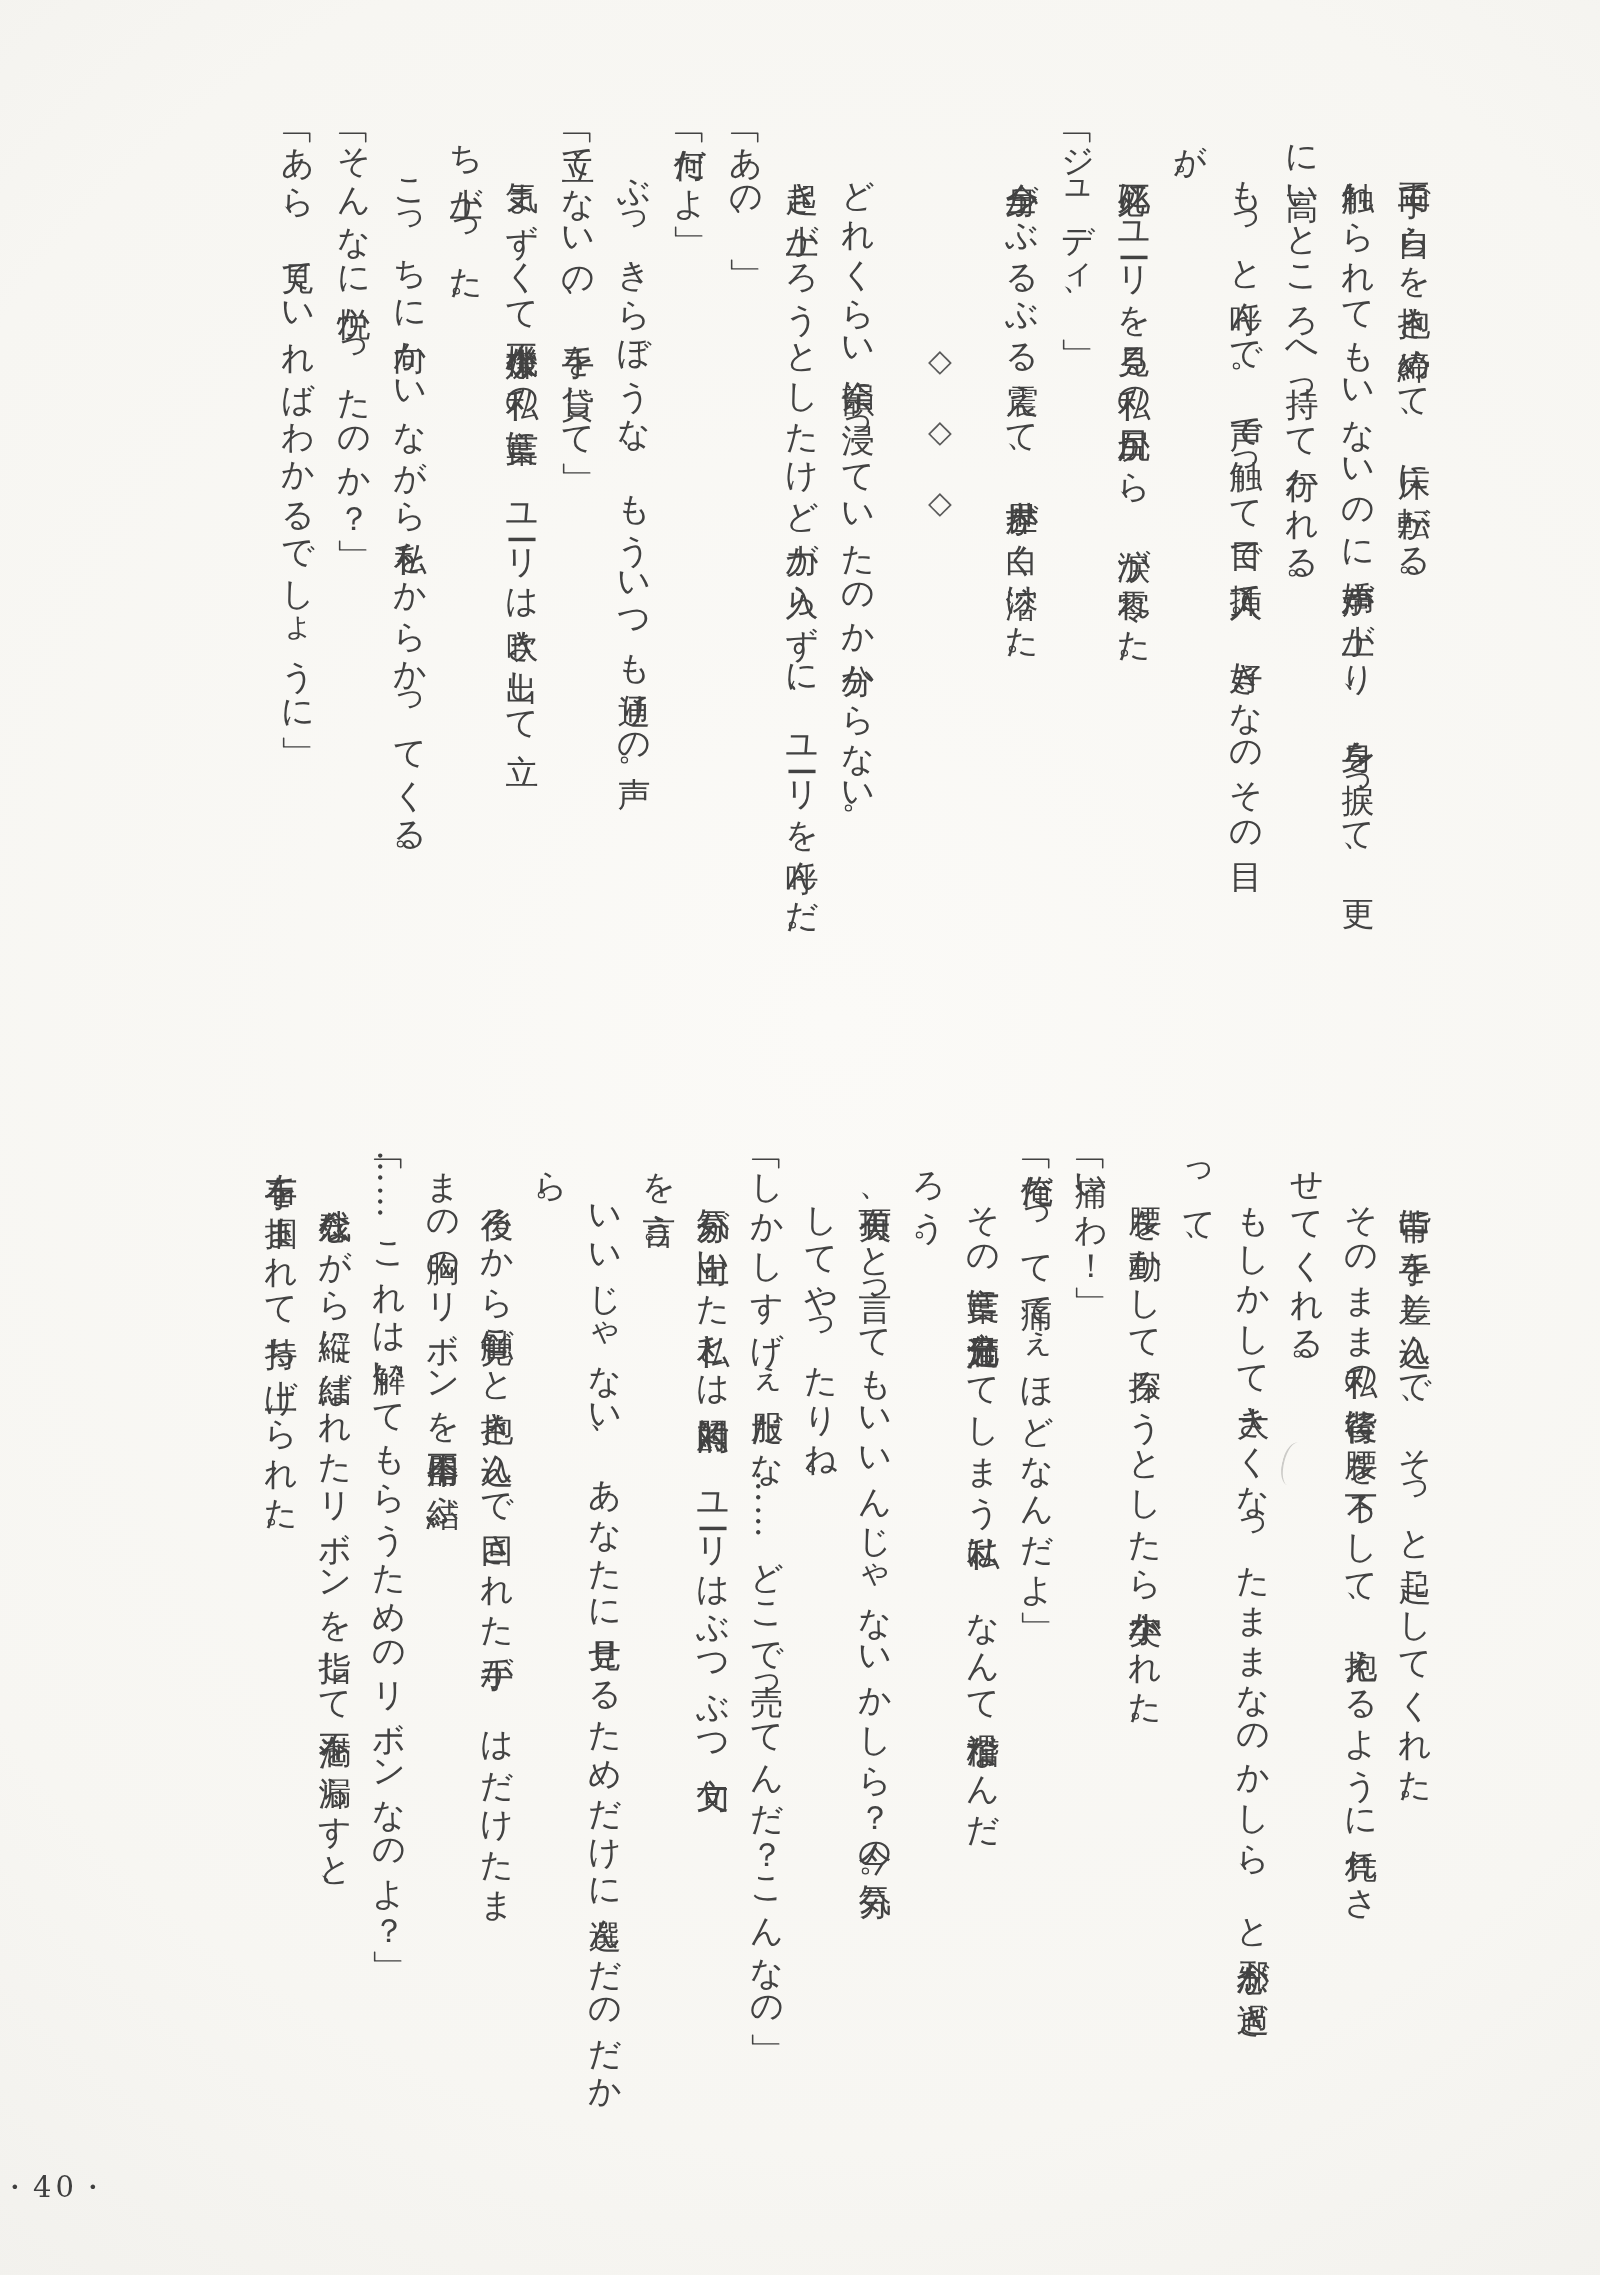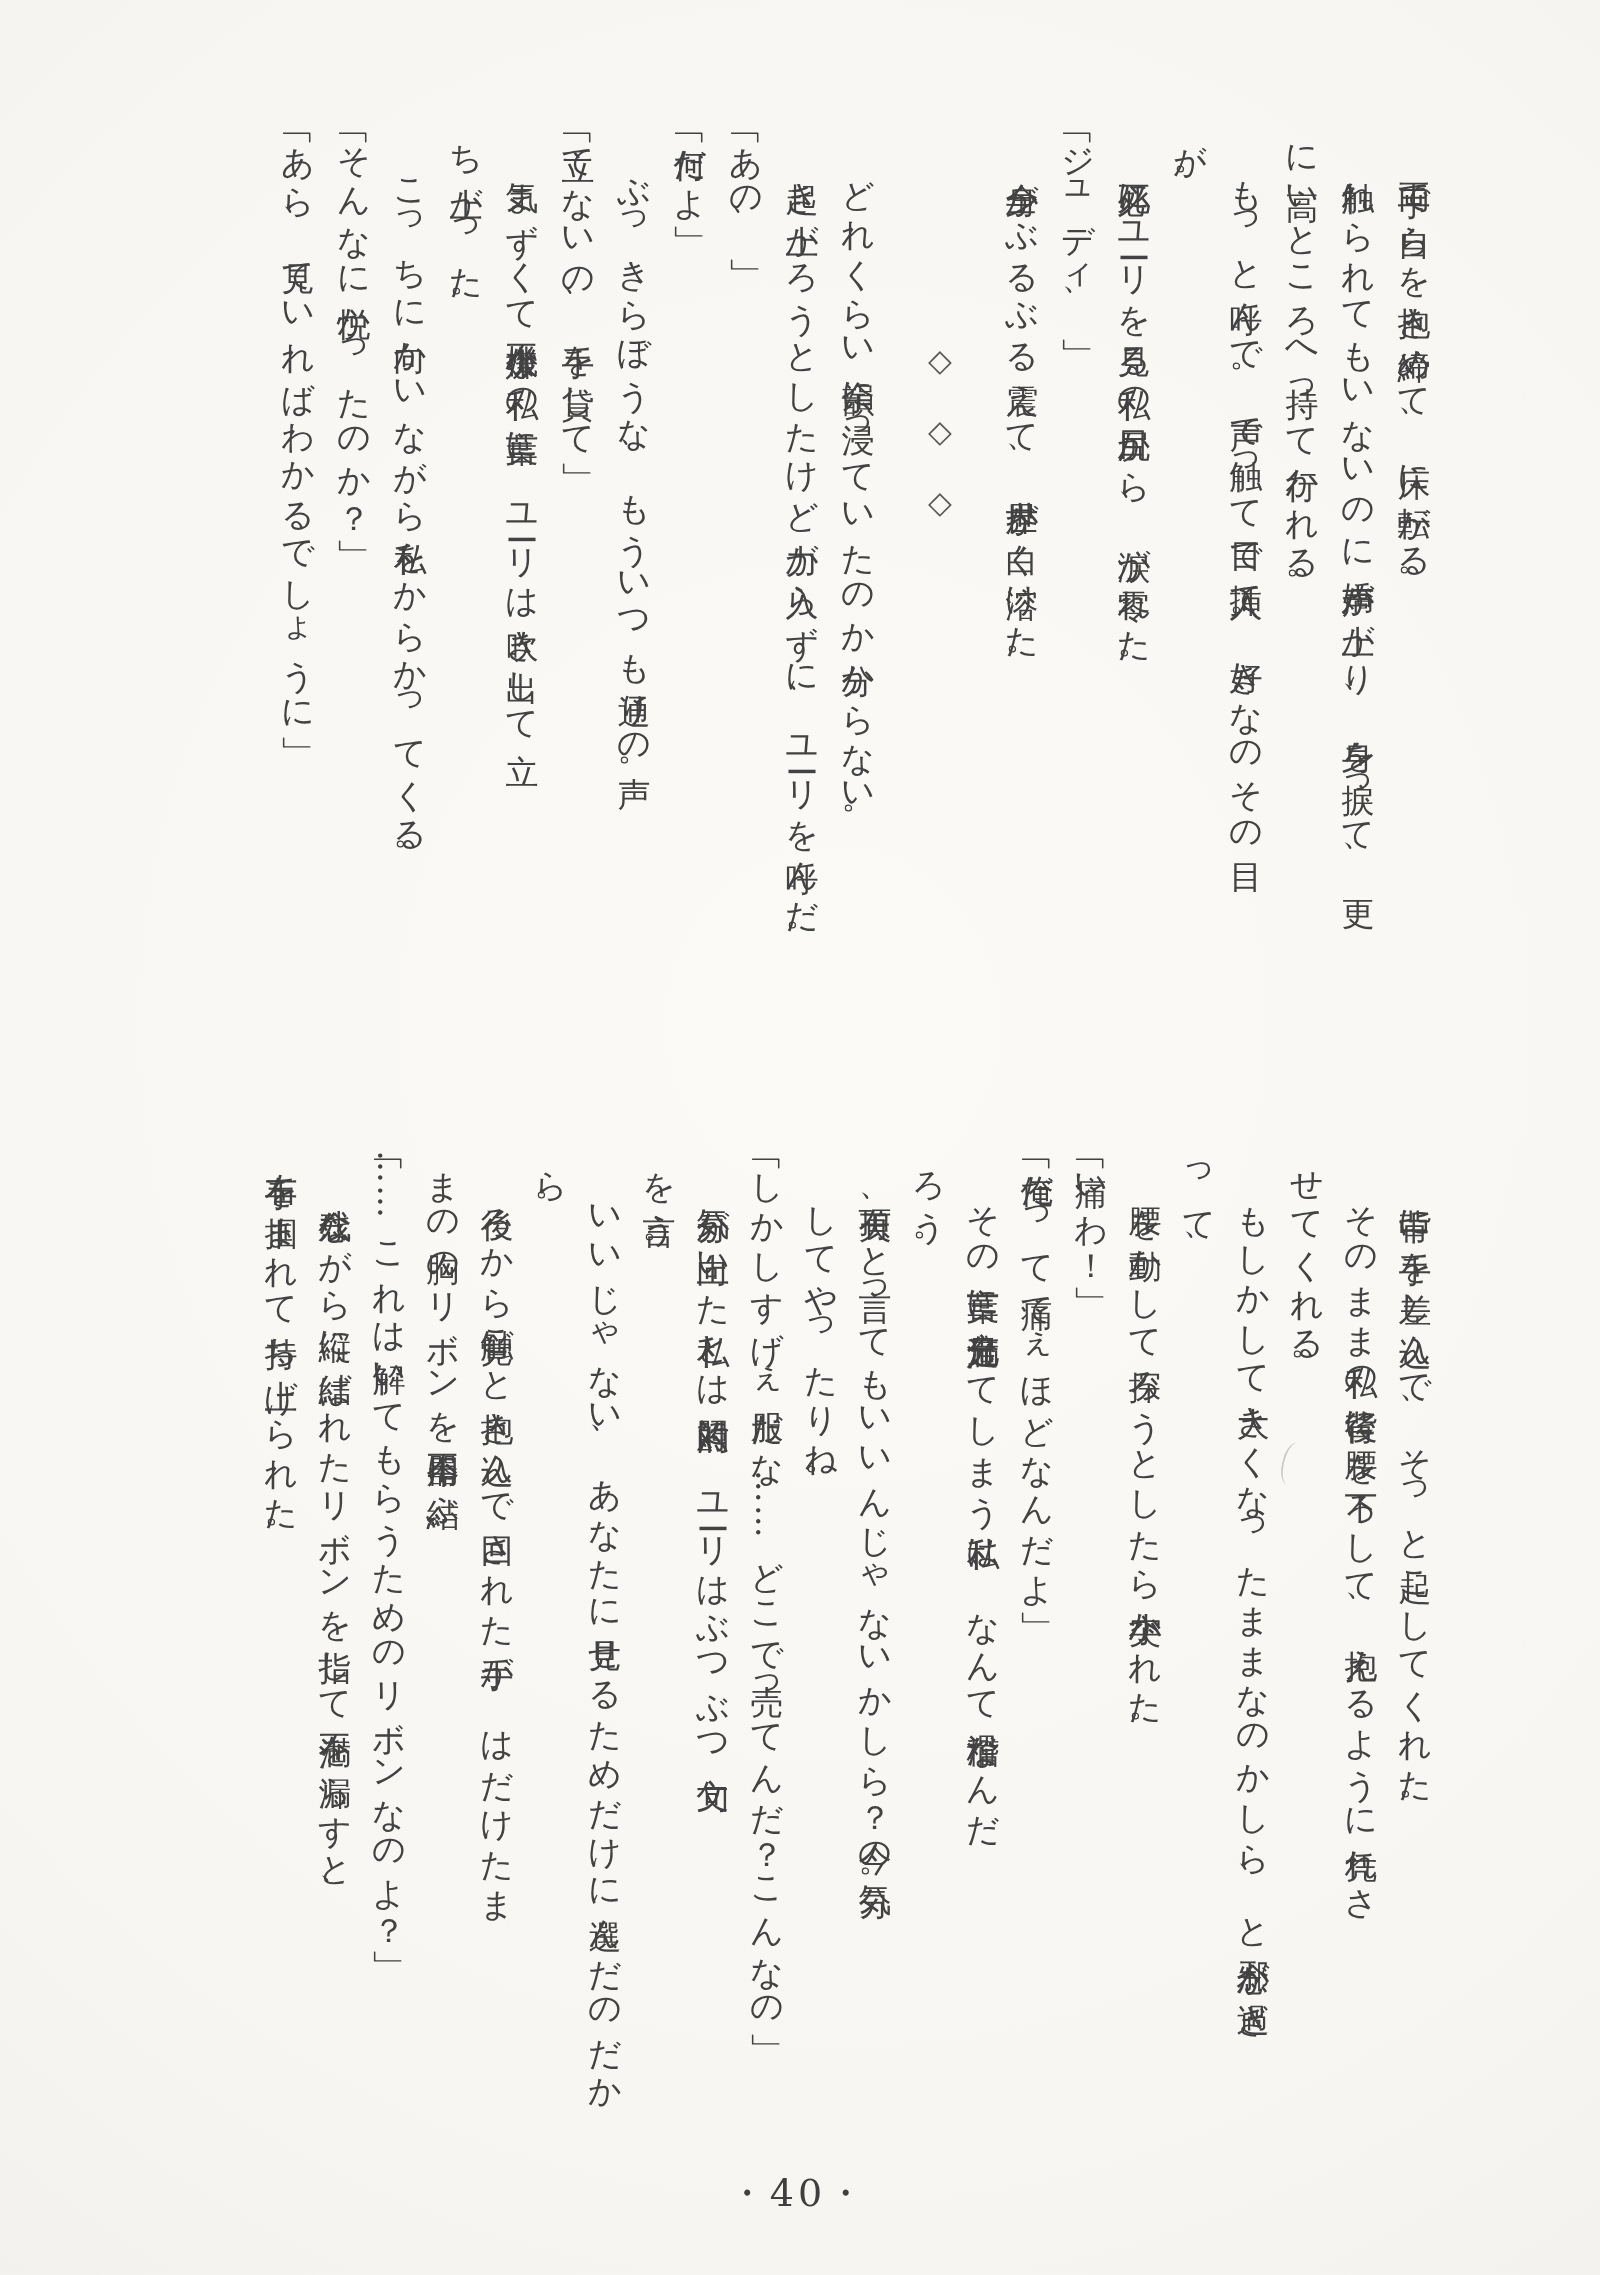--- a/index.html
+++ b/index.html
@@ -34,22 +34,22 @@
     padding-top: 220px;
     margin-block-start: 26px;
     margin-block-end: 26px;
     color: #5a5a5a;
     font-size: 31px;
   }
   .page-number {
     position: absolute;
     left: 0; right: 4px;
     top: 2168px;
-    text-align: center;
-    font-size: 38px;
+    text-align: left;
+    font-size: 29px;
     letter-spacing: 4px;
     color: #3f3f3f;
   }
   
   .scan-artifact {
     position: absolute;
     left: 1282px; top: 1442px;
     width: 22px; height: 44px;
     border-left: 2px solid rgba(120,120,118,0.35);
     border-radius: 50% 0 0 50%;

